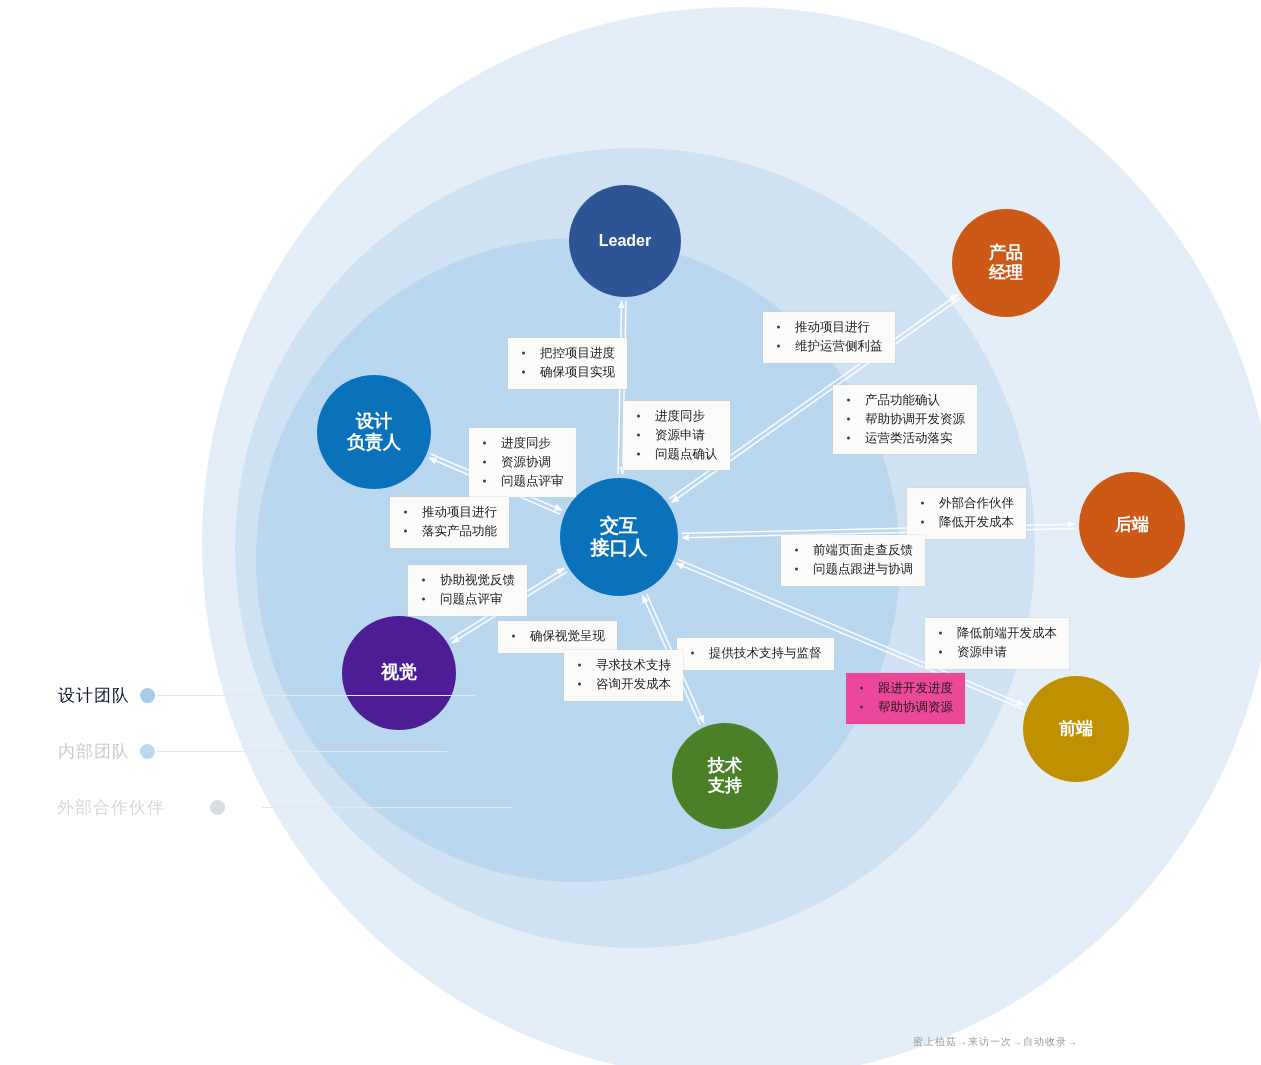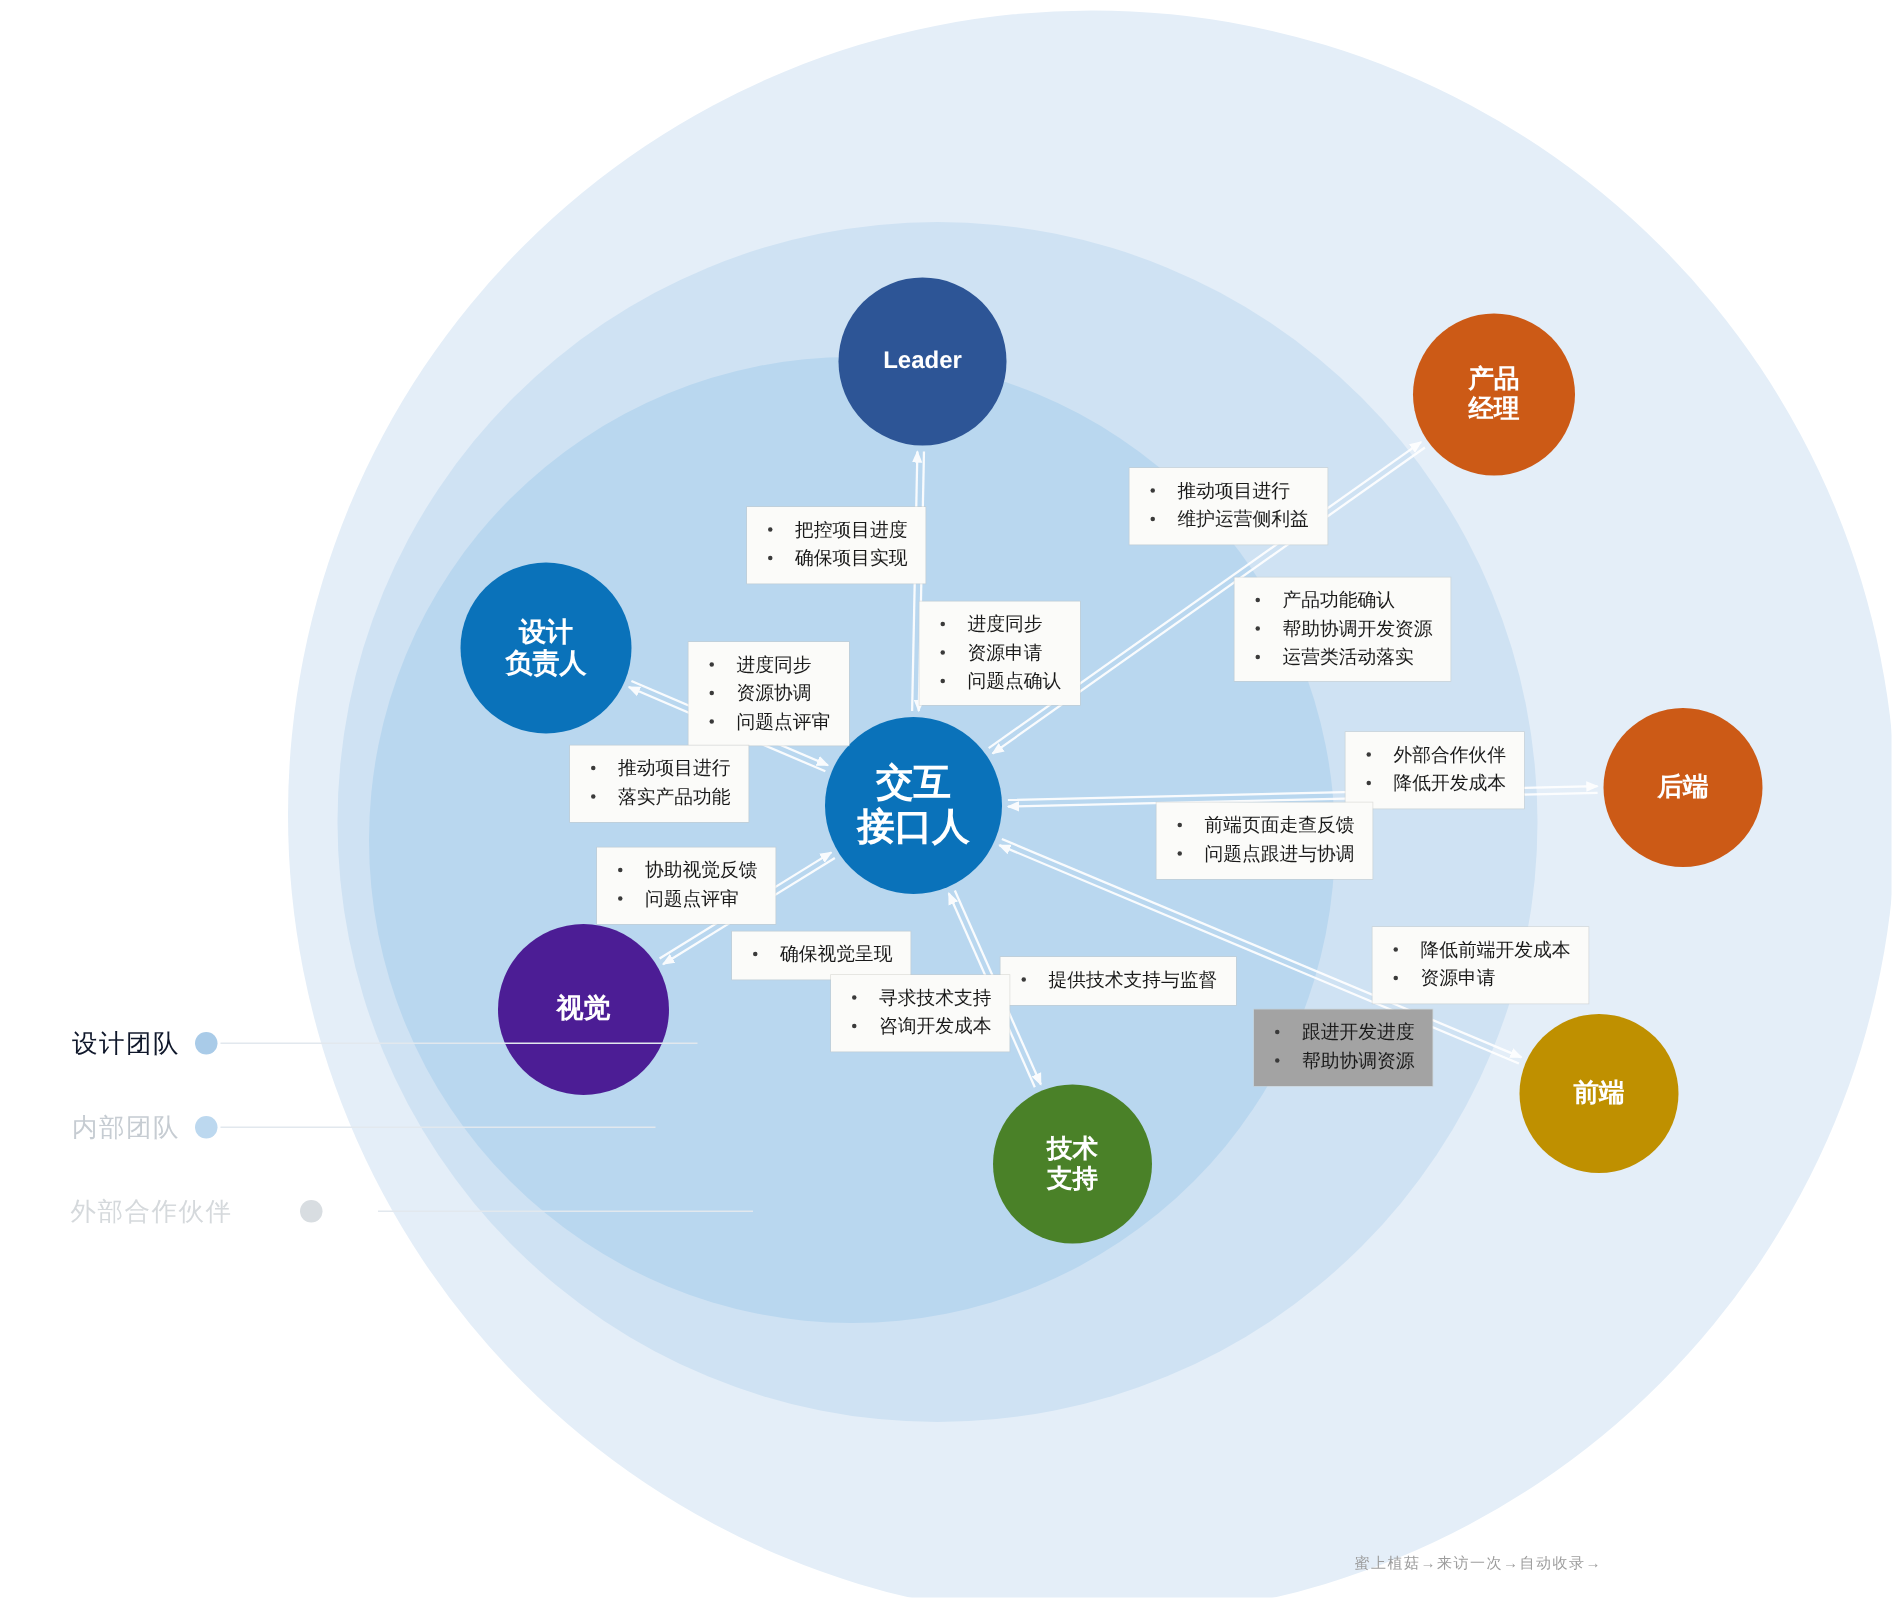--- a/index.html
+++ b/index.html
@@ -4,21 +4,21 @@
 <title>Role Collaboration Diagram</title>
 <style>
   html,body{margin:0;padding:0;}
   body{
     width:1261px;height:1065px;
     background:#ffffff;
     font-family:"Liberation Sans","DejaVu Sans",sans-serif;
     overflow:hidden;
     position:relative;
   }
-  #stage{position:absolute;left:0;top:0;width:1082px;height:1065px;}
+  #stage{position:absolute;left:10px;top:0;width:1082px;height:1065px;}
   #bg-svg,#edge-svg{position:absolute;left:0;top:0;width:1261px;height:1065px;}
   #bg-svg{z-index:1;}
   #edge-svg{z-index:2;}
   .node{
     position:absolute;
     border-radius:50%;
     display:flex;align-items:center;justify-content:center;
     text-align:center;
     color:#ffffff;
     font-weight:bold;
@@ -123,21 +123,21 @@
         <line x1="1014.3016213682494" y1="704.8936181302927" x2="667.9342875887079" y2="559.3738630194131" stroke="#ffffff" stroke-width="1.5" opacity="0.92" marker-start="url(#arw)"></line>
         <line x1="689.8794917438582" y1="724.7867198379843" x2="632.5309222103955" y2="595.4819262672521" stroke="#ffffff" stroke-width="1.5" opacity="0.92" marker-end="url(#arw)"></line>
         <line x1="693.9016493129315" y1="723.0028340542112" x2="636.5530797794687" y2="593.6980404834791" stroke="#ffffff" stroke-width="1.5" opacity="0.92" marker-start="url(#arw)"></line>
       </g>
   </svg>
 
   <div id="node-layer">
       <div class="node" style="left: 559px; top: 185px; width: 112px; height: 112px; background: rgb(45, 85, 150); font-size: 16px;"><span>Leader</span></div>
       <div class="node" style="left: 307px; top: 375px; width: 114px; height: 114px; background: rgb(10, 114, 186); font-size: 18px;"><span>设计
 负责人</span></div>
-      <div class="node" style="left: 550px; top: 478px; width: 118px; height: 118px; background: rgb(10, 114, 186); font-size: 25px;"><span>交互
+      <div class="node" style="left: 550px; top: 478px; width: 118px; height: 118px; background: rgb(10, 114, 186); font-size: 19px;"><span>交互
 接口人</span></div>
       <div class="node" style="left: 332px; top: 616px; width: 114px; height: 114px; background: #4c1d95; font-size: 18px;"><span>视觉</span></div>
       <div class="node" style="left: 942px; top: 209px; width: 108px; height: 108px; background: rgb(204, 90, 22); font-size: 17px;"><span>产品
 经理</span></div>
       <div class="node" style="left: 1069px; top: 472px; width: 106px; height: 106px; background: rgb(204, 90, 22); font-size: 17px;"><span>后端</span></div>
       <div class="node" style="left: 1013px; top: 676px; width: 106px; height: 106px; background: rgb(191, 144, 0); font-size: 17px;"><span>前端</span></div>
       <div class="node" style="left: 662px; top: 723px; width: 106px; height: 106px; background: rgb(74, 129, 40); font-size: 17px;"><span>技术
 支持</span></div>
     </div>
   <div id="callout-layer">
@@ -207,21 +207,21 @@
       <div class="callout" style="left: 488px; top: 621px; background: rgb(251, 251, 249);">
         <ul>
           <li>确保视觉呈现</li>
         </ul>
       </div>
       <div class="callout" style="left: 667px; top: 638px; background: rgb(251, 251, 249);">
         <ul>
           <li>提供技术支持与监督</li>
         </ul>
       </div>
-      <div class="callout" style="left: 836px; top: 673px; background: #a3a3a3; font-family: Liberation Serif, serif;">
+      <div class="callout" style="left: 836px; top: 673px; background: #ec4899; font-family: Liberation Serif, serif;">
         <ul>
           <li>跟进开发进度</li>
           <li>帮助协调资源</li>
         </ul>
       </div>
       <div class="callout" style="left: 554px; top: 650px; background: rgb(251, 251, 249);">
         <ul>
           <li>寻求技术支持</li>
           <li>咨询开发成本</li>
         </ul>

